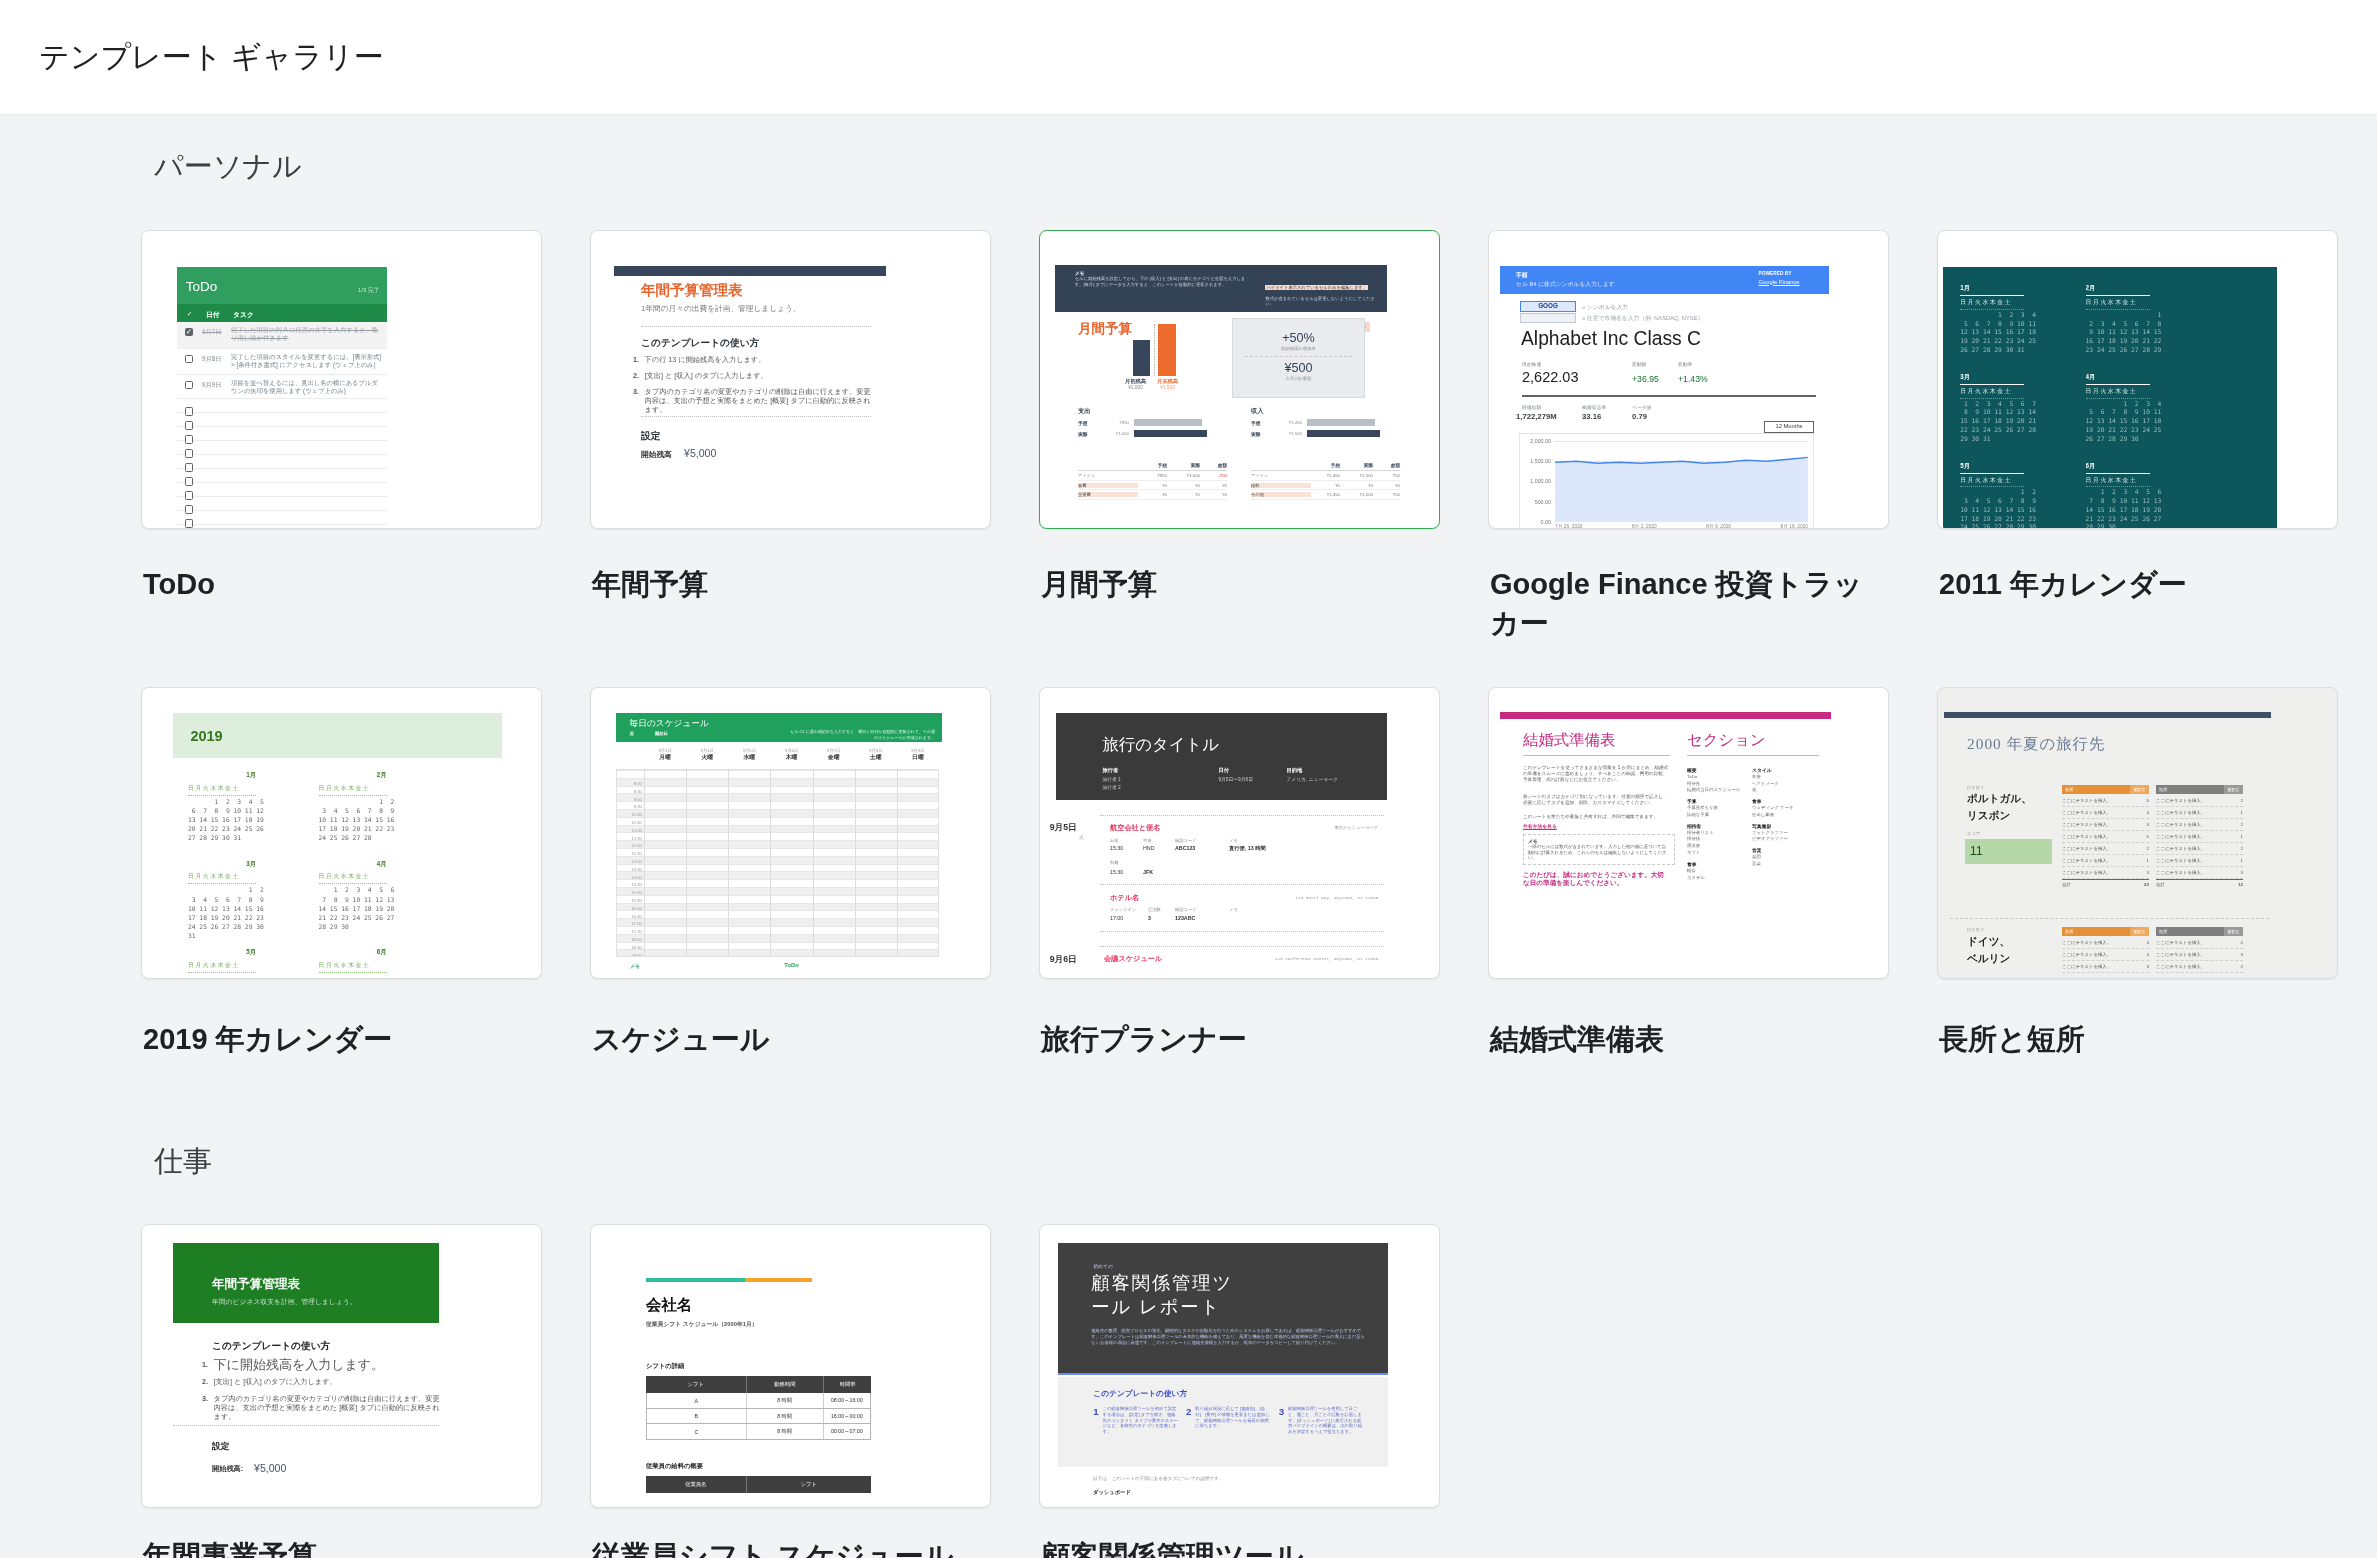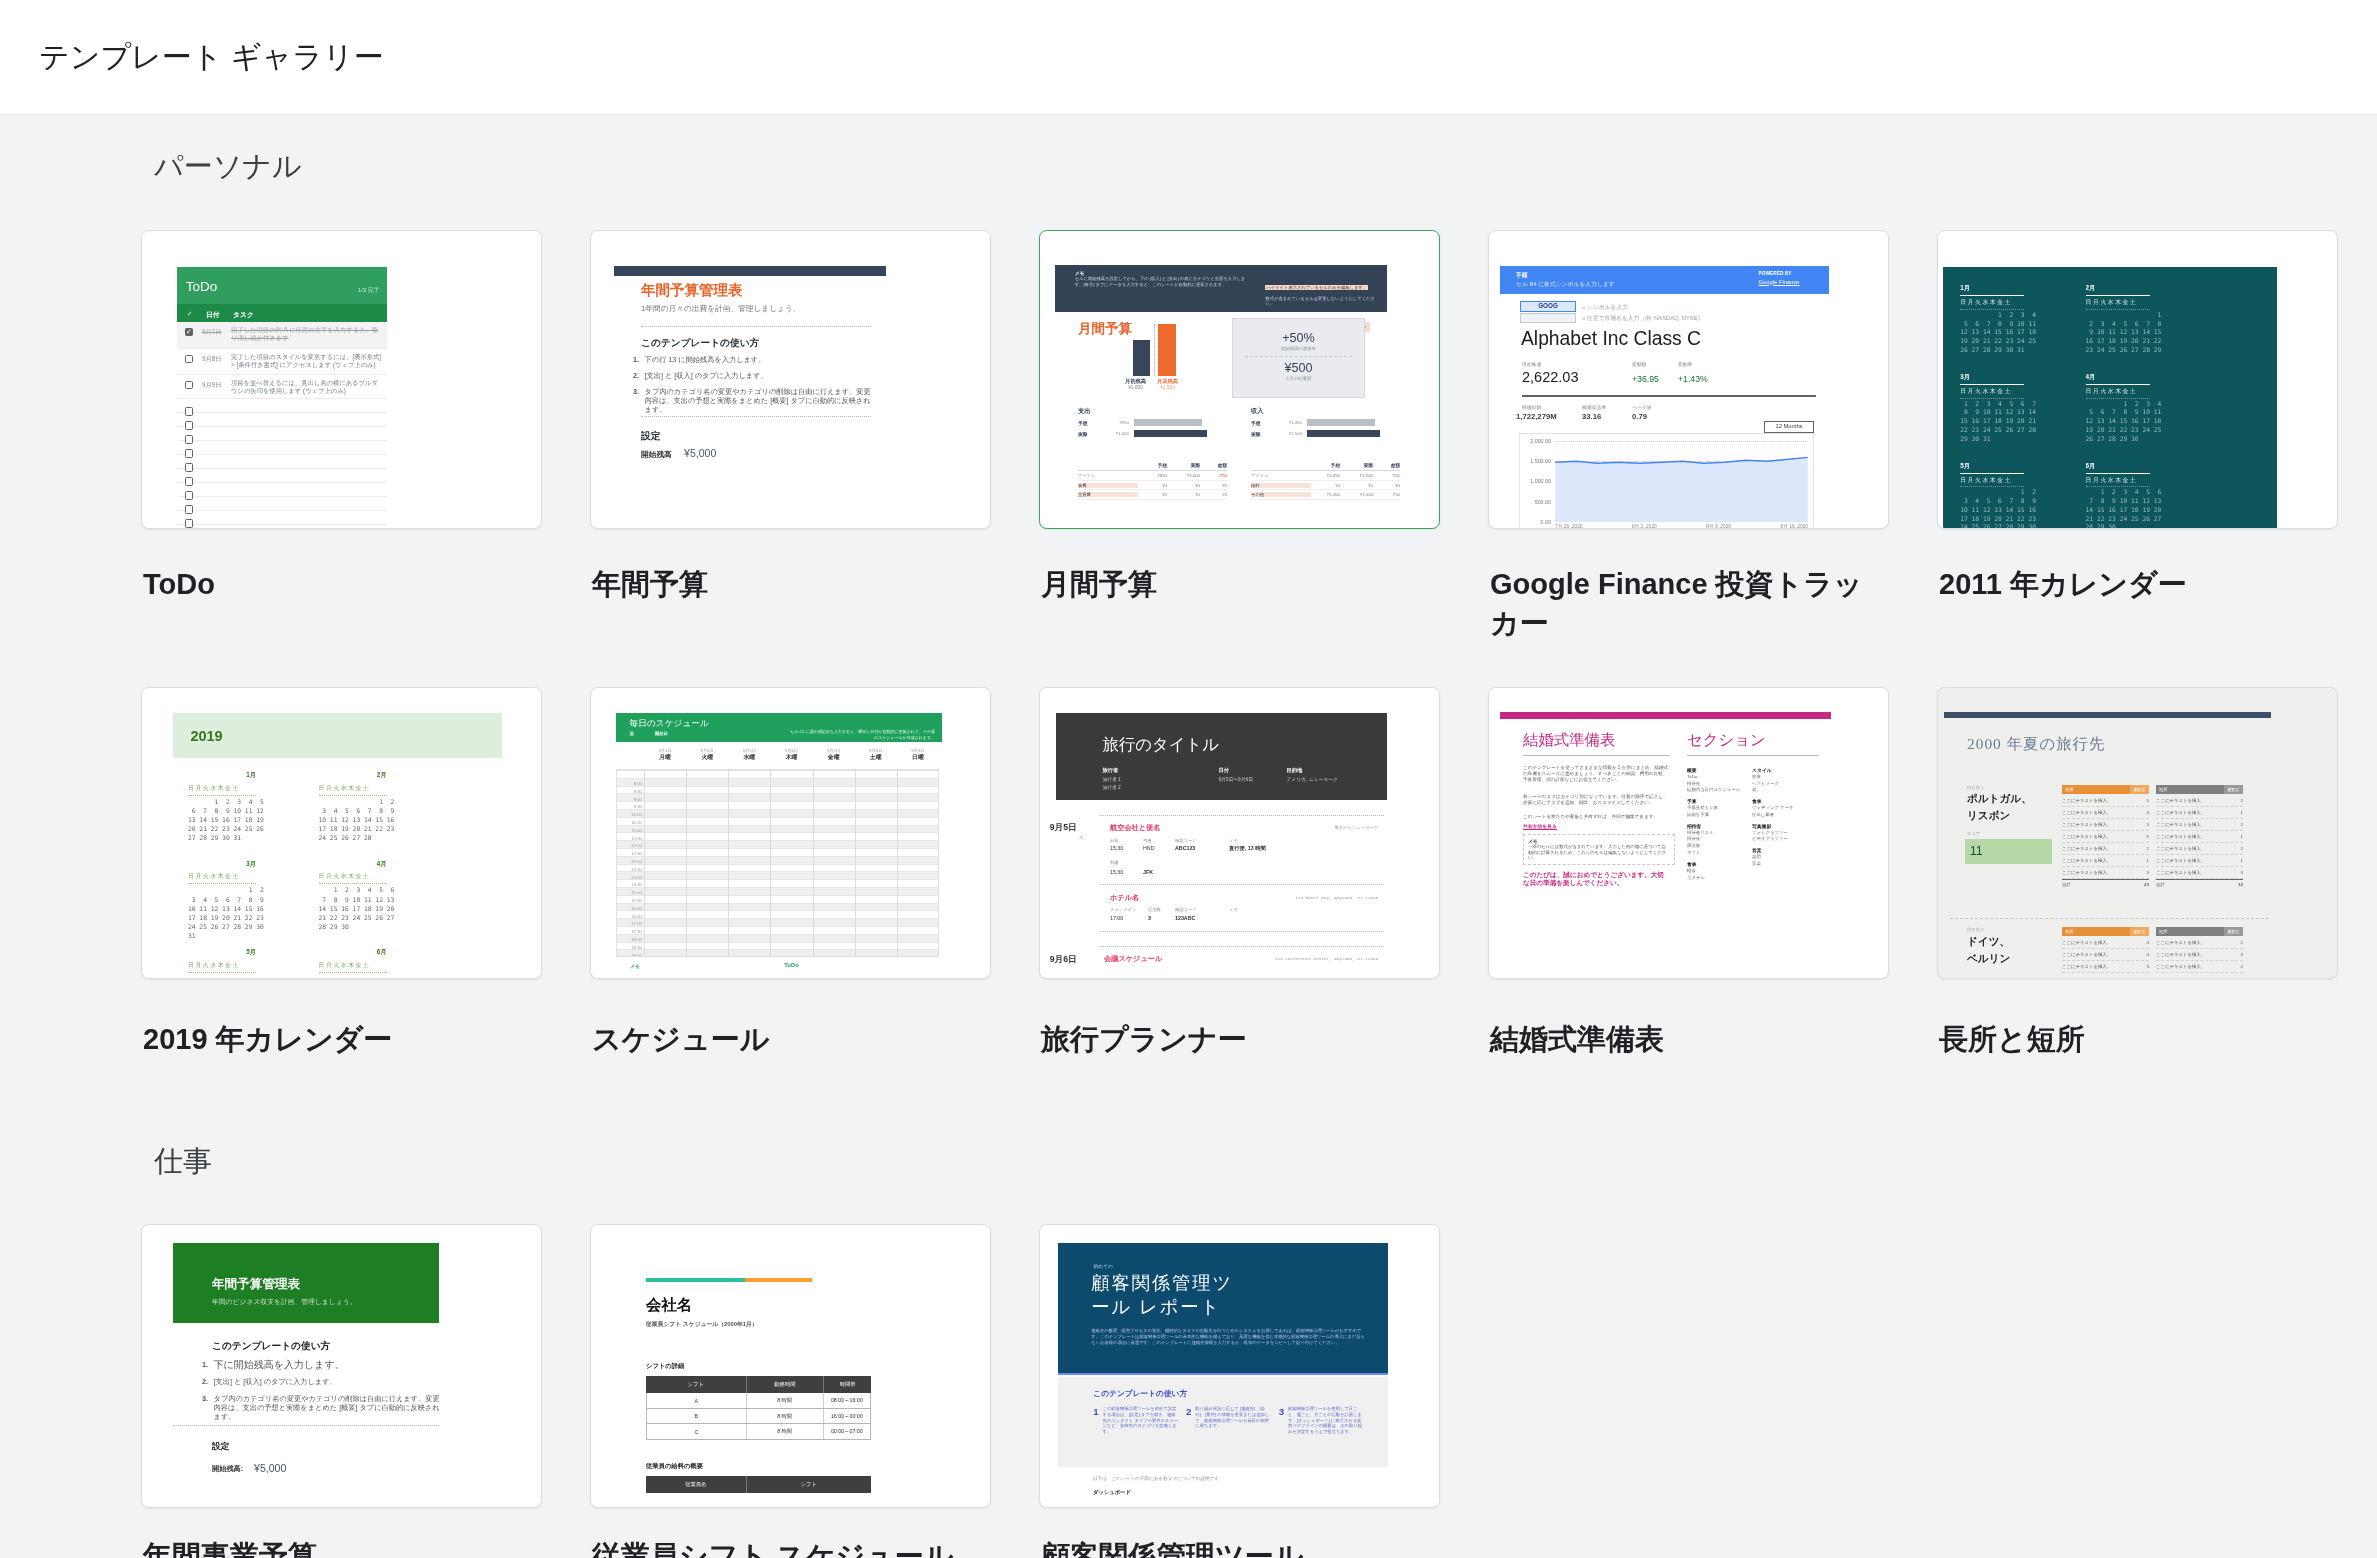--- a/index.html
+++ b/index.html
@@ -747,21 +747,21 @@
 
 <div class="card" style="left:141px;top:1224px;height:284px">
   <div class="abs" style="left:31px;top:18.3px;width:266px;height:80px;background:#1e7e24">
     <span class="abs" style="left:39px;top:33px;font-size:12.6px;font-weight:bold;color:#fff">年間予算管理表</span>
     <span class="abs" style="left:39px;top:54px;font-size:6.8px;color:#cfe3cf">年間のビジネス収支を計画、管理しましょう。</span>
   </div>
   <div class="abs" style="left:70px;top:115px;font-size:9.7px;font-weight:bold;color:#222">このテンプレートの使い方</div>
   <div class="abs" style="left:60px;top:135px;width:241px">
       <div style="display:flex;margin-bottom:7.7px">
       <span style="width:11.6px;font-size:7.2px;font-weight:bold;color:#555">1.</span>
-      <span style="flex:1;font-size:10px;line-height:9.2px;color:#555">下に開始残高を入力します。</span>
+      <span style="flex:1;font-size:13px;line-height:9.2px;color:#555">下に開始残高を入力します。</span>
     </div>
       <div style="display:flex;margin-bottom:7.7px">
       <span style="width:11.6px;font-size:7.2px;font-weight:bold;color:#555">2.</span>
       <span style="flex:1;font-size:7.2px;line-height:9.2px;color:#555">[支出] と [収入] のタブに入力します。</span>
     </div>
       <div style="display:flex;margin-bottom:7.7px">
       <span style="width:11.6px;font-size:7.2px;font-weight:bold;color:#555">3.</span>
       <span style="flex:1;font-size:7.2px;line-height:9.2px;color:#555">タブ内のカテゴリ名の変更やカテゴリの削除は自由に行えます。変更内容は、支出の予想と実際をまとめた [概要] タブに自動的に反映されます。</span>
     </div>
     </div>
@@ -802,21 +802,21 @@
       </div>
   </div>
   <div class="abs" style="left:55px;top:237px;font-size:6.3px;font-weight:bold;color:#222">従業員の給料の概要</div>
   <div class="abs" style="left:55px;top:251px;width:225px;display:flex;height:17.4px">
     <span class="shc" style="width:100px">従業員名</span>
     <span class="shc" style="width:125px;border-right:none">シフト</span>
   </div>
 </div>
 
 <div class="card" style="left:1039px;top:1224px;height:284px">
-  <div class="abs" style="left:18.3px;top:18.3px;width:330px;height:130px;background:#0c4a6e;border-bottom:2.9px solid #6b8af5">
+  <div class="abs" style="left:18.3px;top:18.3px;width:330px;height:130px;background:#404040;border-bottom:2.9px solid #6b8af5">
     <div class="abs" style="left:35px;top:19.3px;font-size:4.8px;color:#c7cff0">初めての</div>
     <div class="abs" style="left:33px;top:27px;font-size:18.3px;color:#fff;letter-spacing:1.9px">顧客関係管理ツ</div>
     <div class="abs" style="left:33px;top:51px;font-size:18.3px;color:#fff;letter-spacing:1.9px">ール レポート</div>
     <div class="abs" style="left:33px;top:85px;width:275px;font-size:4.3px;line-height:5.8px;color:#bcc6ee">連絡先の整理、販売プロセスの強化、継続的なタスクの自動化を行うためのシステムをお探しであれば、顧客関係管理ツールがおすすめです。このテンプレートは顧客関係管理ツールの基本的な機能を備えており、高度な機能を含む本格的な顧客関係管理ツールの導入にまだ至らないお客様の場合に最適です。このテンプレートに連絡先情報を入力するか、既存のデータをコピーして貼り付けてください。</div>
   </div>
   <div class="abs" style="left:18.3px;top:152px;width:330px;height:90px;background:#f0f0f0">
     <div class="abs" style="left:35px;top:11.6px;font-size:7.7px;font-weight:bold;color:#3b4ec4">このテンプレートの使い方</div>
     <div class="abs" style="left:35px;top:29px;display:flex">
         <div class="crmstep">
         <span class="crmn">1</span>

